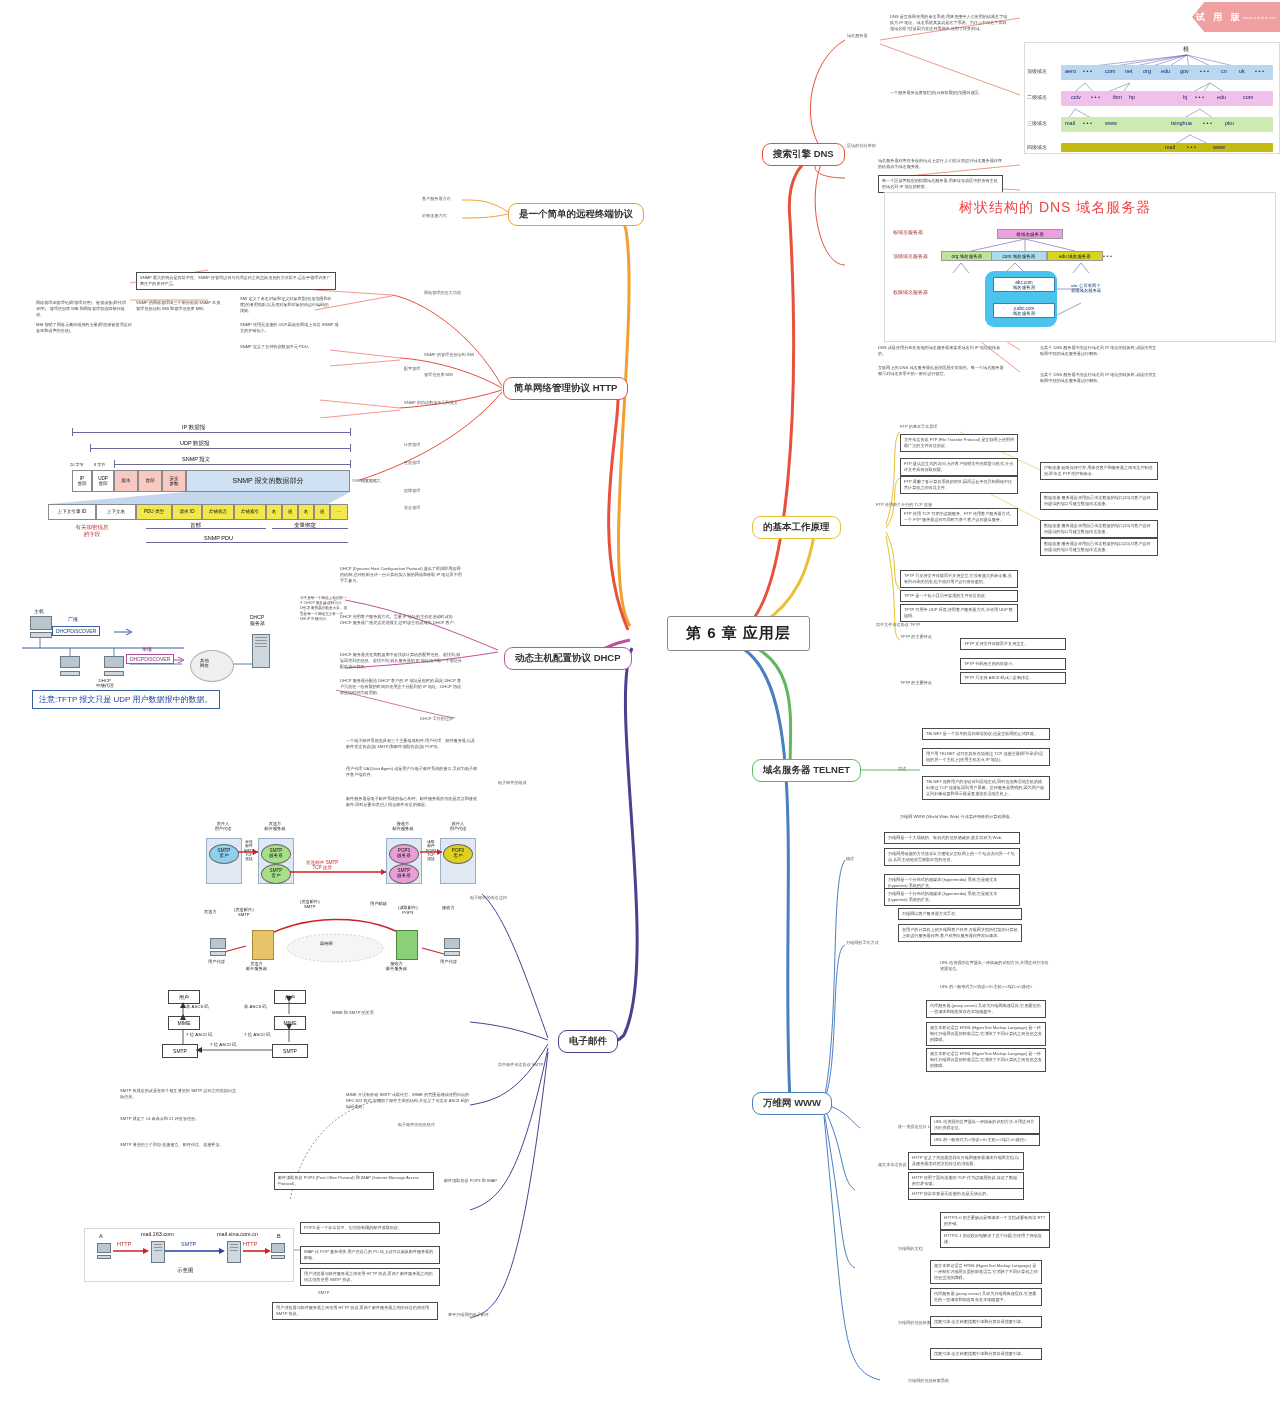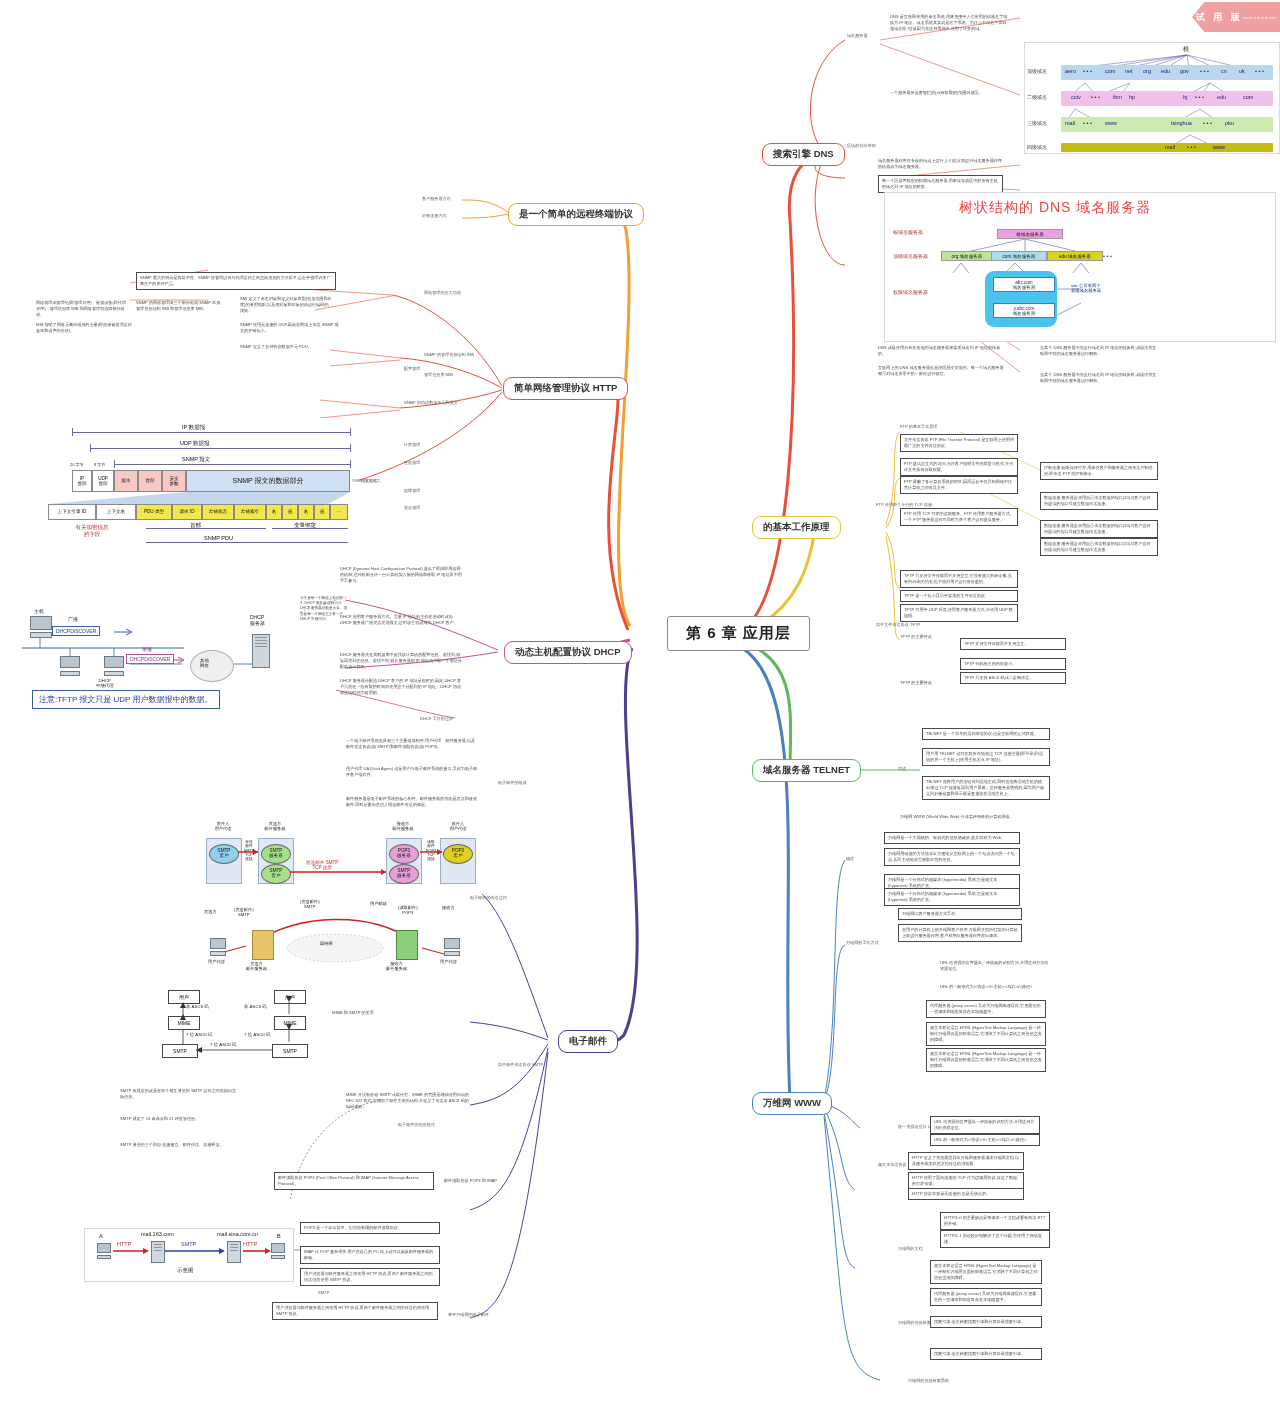--- a/index.html
+++ b/index.html
@@ -11,21 +11,21 @@
   
   .node{position:absolute;box-sizing:border-box;}
   .central{border:1px solid #8a8a8a;background:#fff;border-radius:3px;
            padding:7px 18px;font-size:15px;font-weight:bold;color:#222;
            letter-spacing:1px;white-space:nowrap;}
   .branch{border:1px solid;background:#fff;border-radius:9px;
           padding:4px 10px;font-size:9.5px;font-weight:bold;white-space:nowrap;}
   .b-red{border-color:#e8503a;color:#333;}
   .b-orange{border-color:#f0a030;color:#333;}
   .b-yellow{border-color:#e8c233;color:#333;}
-  .b-pink{border-color:#c0529a;color:#333;}
+  .b-pink{border-color:#c0529a;color:#333;margin-top:6px;}
   .b-green{border-color:#5fb85f;color:#333;}
   .b-blue{border-color:#4a7fc1;color:#333;}
   .b-violet{border-color:#4c3f8f;color:#333;}
 
   .leaf{position:absolute;font-size:4.1px;line-height:1.45;color:#4a4a4a;
         white-space:normal;}
   .leaf.boxed{border:1px solid;background:#fff;padding:2px 3px;box-sizing:border-box;}
   .lb-red{border-color:#e8503a;}
   .lb-yellow{border-color:#e0bc3a;}
   .lb-green{border-color:#5fb85f;}

